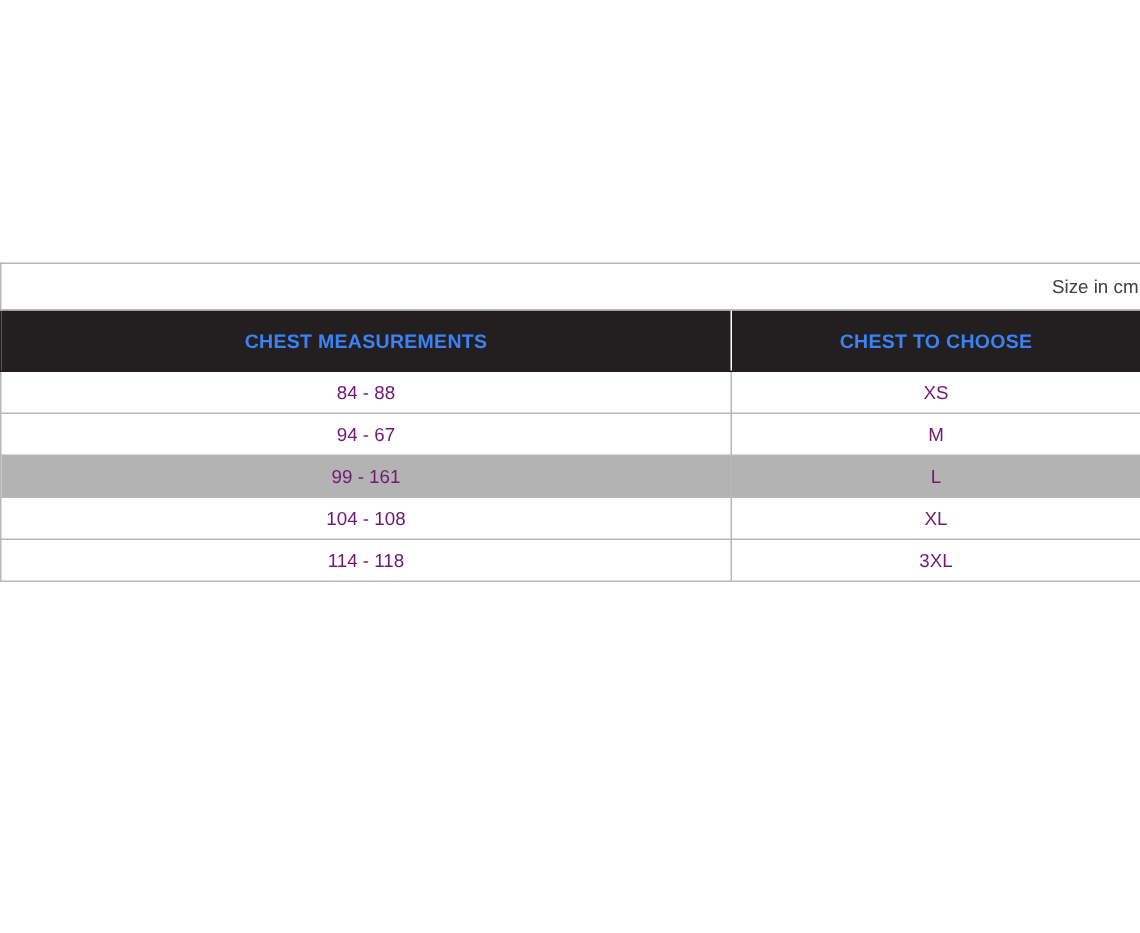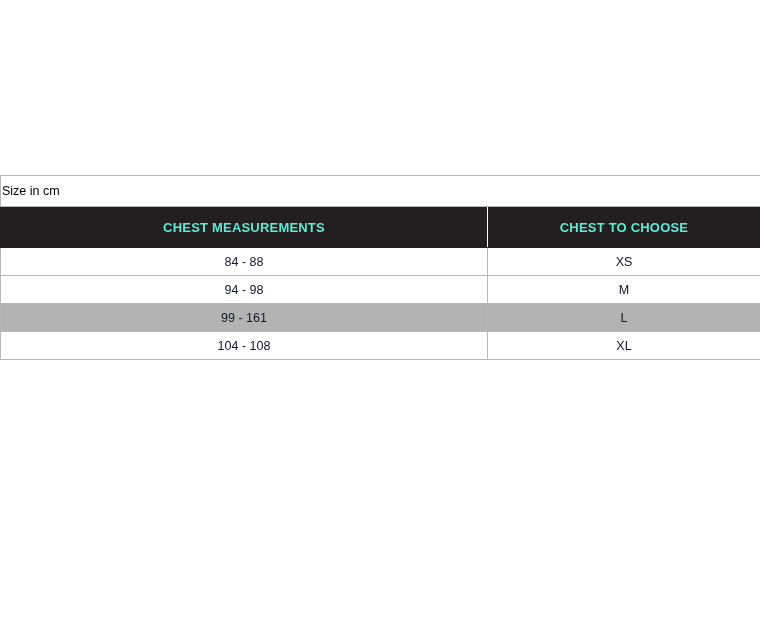--- a/index.html
+++ b/index.html
@@ -23,47 +23,47 @@
   }
   table.size-table {
     border-collapse: collapse;
     width: 760px;
     table-layout: fixed;
   }
   table.size-table tr.caption-row td {
     height: 28px;
     background: #ffffff;
     border: 1px solid #b7b7b7;
-    text-align: left;
+    text-align: right;
     vertical-align: middle;
     font-size: 12.5px;
     font-weight: 400;
-    color: #000000;
+    color: #404040;
   }
   table.size-table tr.head-row th {
     height: 38px;
     background: #231f20;
-    color: #5eead4;
+    color: #3b82f6;
     font-size: 13px;
     font-weight: bold;
     letter-spacing: 0.2px;
     text-align: center;
     vertical-align: middle;
     border: 1px solid #231f20;
   }
   table.size-table tr.head-row th.col-chest {
     border-right: 1px solid #ffffff;
   }
   table.size-table tr.data-row td {
     height: 25px;
     font-size: 12.5px;
     text-align: center;
     vertical-align: middle;
     border: 1px solid #b7b7b7;
-    color: #0f172a;
+    color: #701a75;
   }
   tr.row-light td { background: #ffffff; }
   tr.row-dark td { background: #b3b3b3; }
 
   col.c-chest { width: 487px; }
   col.c-size { width: 273px; }
 </style>
 </head>
 <body>
 
@@ -80,26 +80,30 @@
       <tr class="head-row">
         <th class="col-chest">CHEST MEASUREMENTS</th>
         <th class="col-size">CHEST TO CHOOSE</th>
       </tr>
 
       <tr class="data-row row-light">
         <td>84 - 88</td>
         <td>XS</td>
       </tr>
       <tr class="data-row row-light">
-        <td>94 - 98</td>
+        <td>94 - 67</td>
         <td>M</td>
       </tr>
       <tr class="data-row row-dark">
         <td>99 - 161</td>
         <td>L</td>
       </tr>
       <tr class="data-row row-light">
         <td>104 - 108</td>
         <td>XL</td>
       </tr>
+      <tr class="data-row row-light">
+        <td>114 - 118</td>
+        <td>3XL</td>
+      </tr>
     </tbody>
   </table>
 </div>
 
 </body></html>

